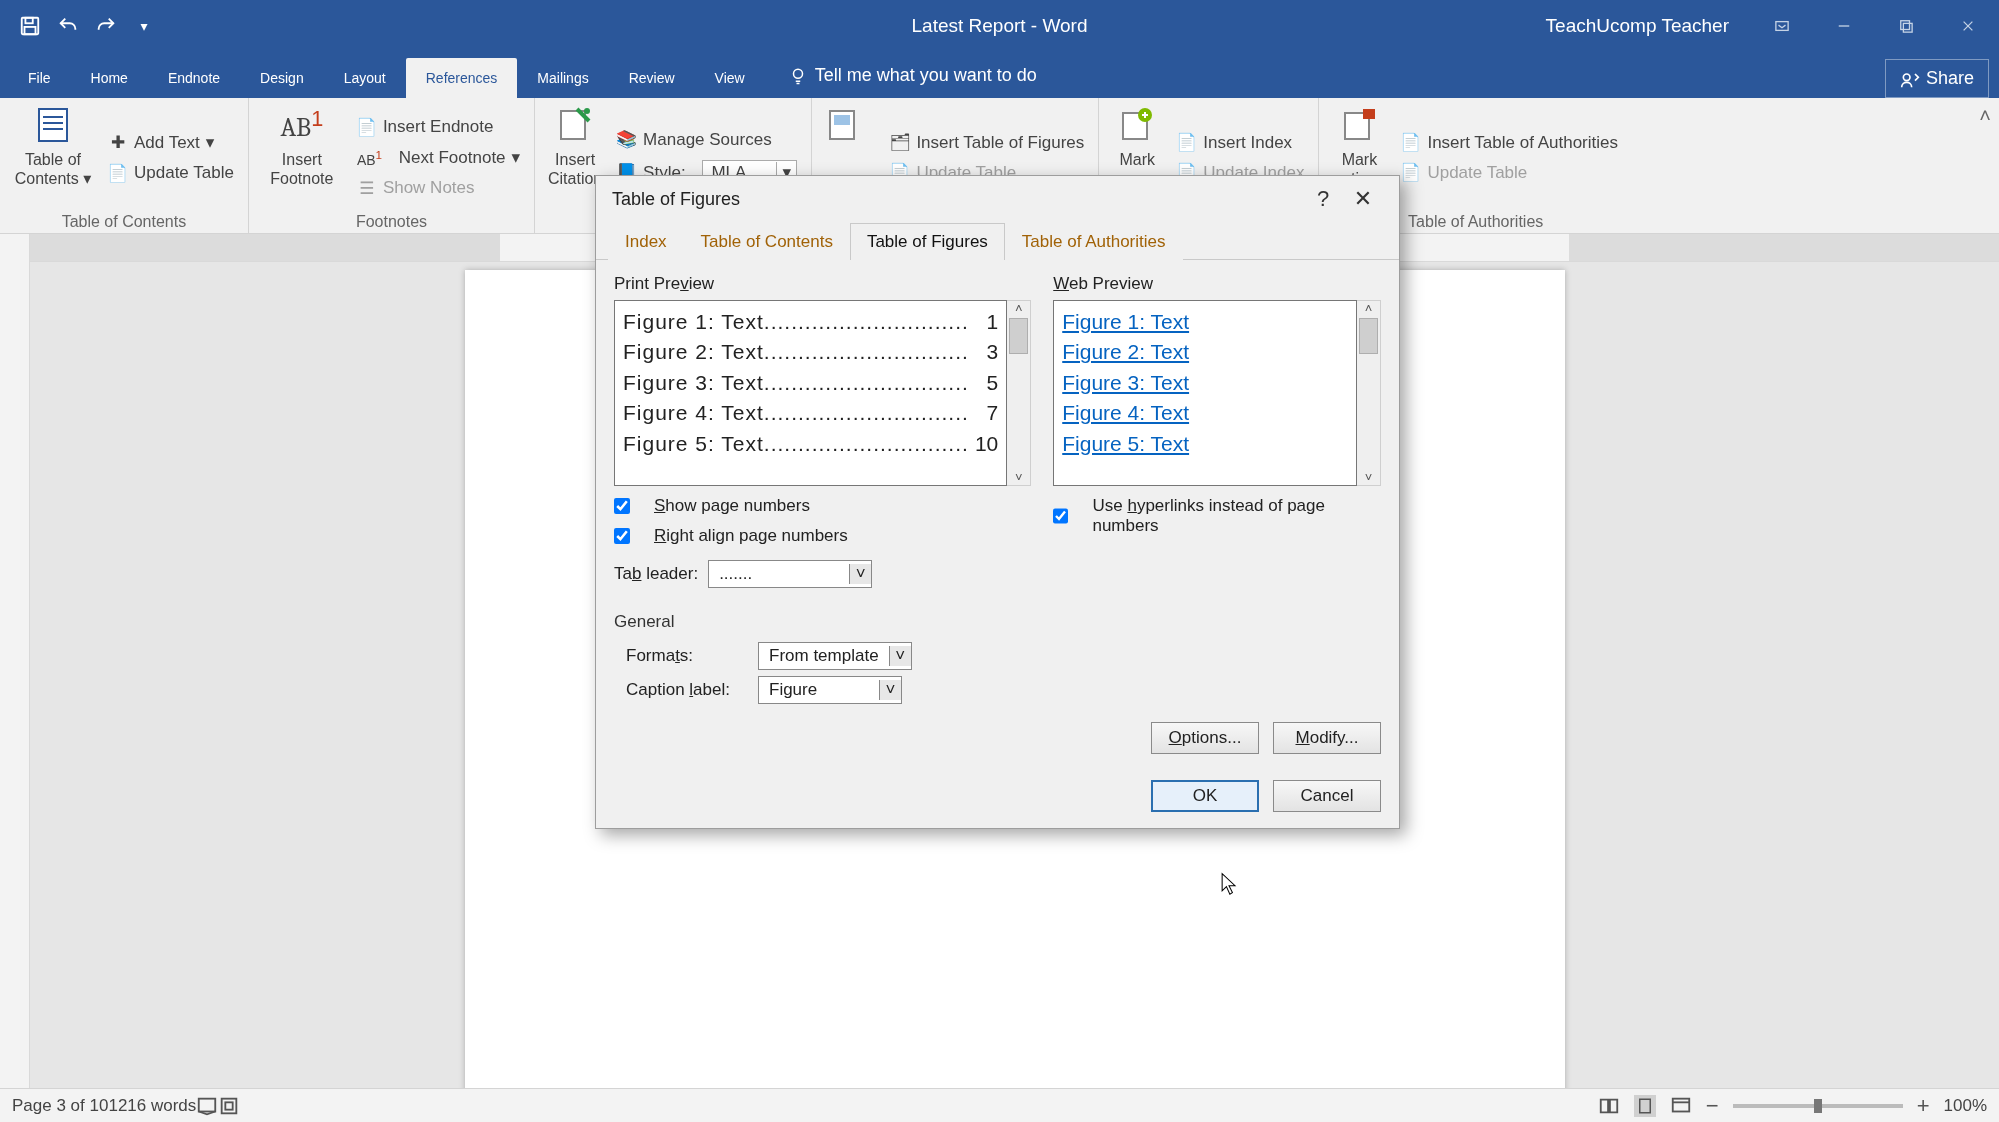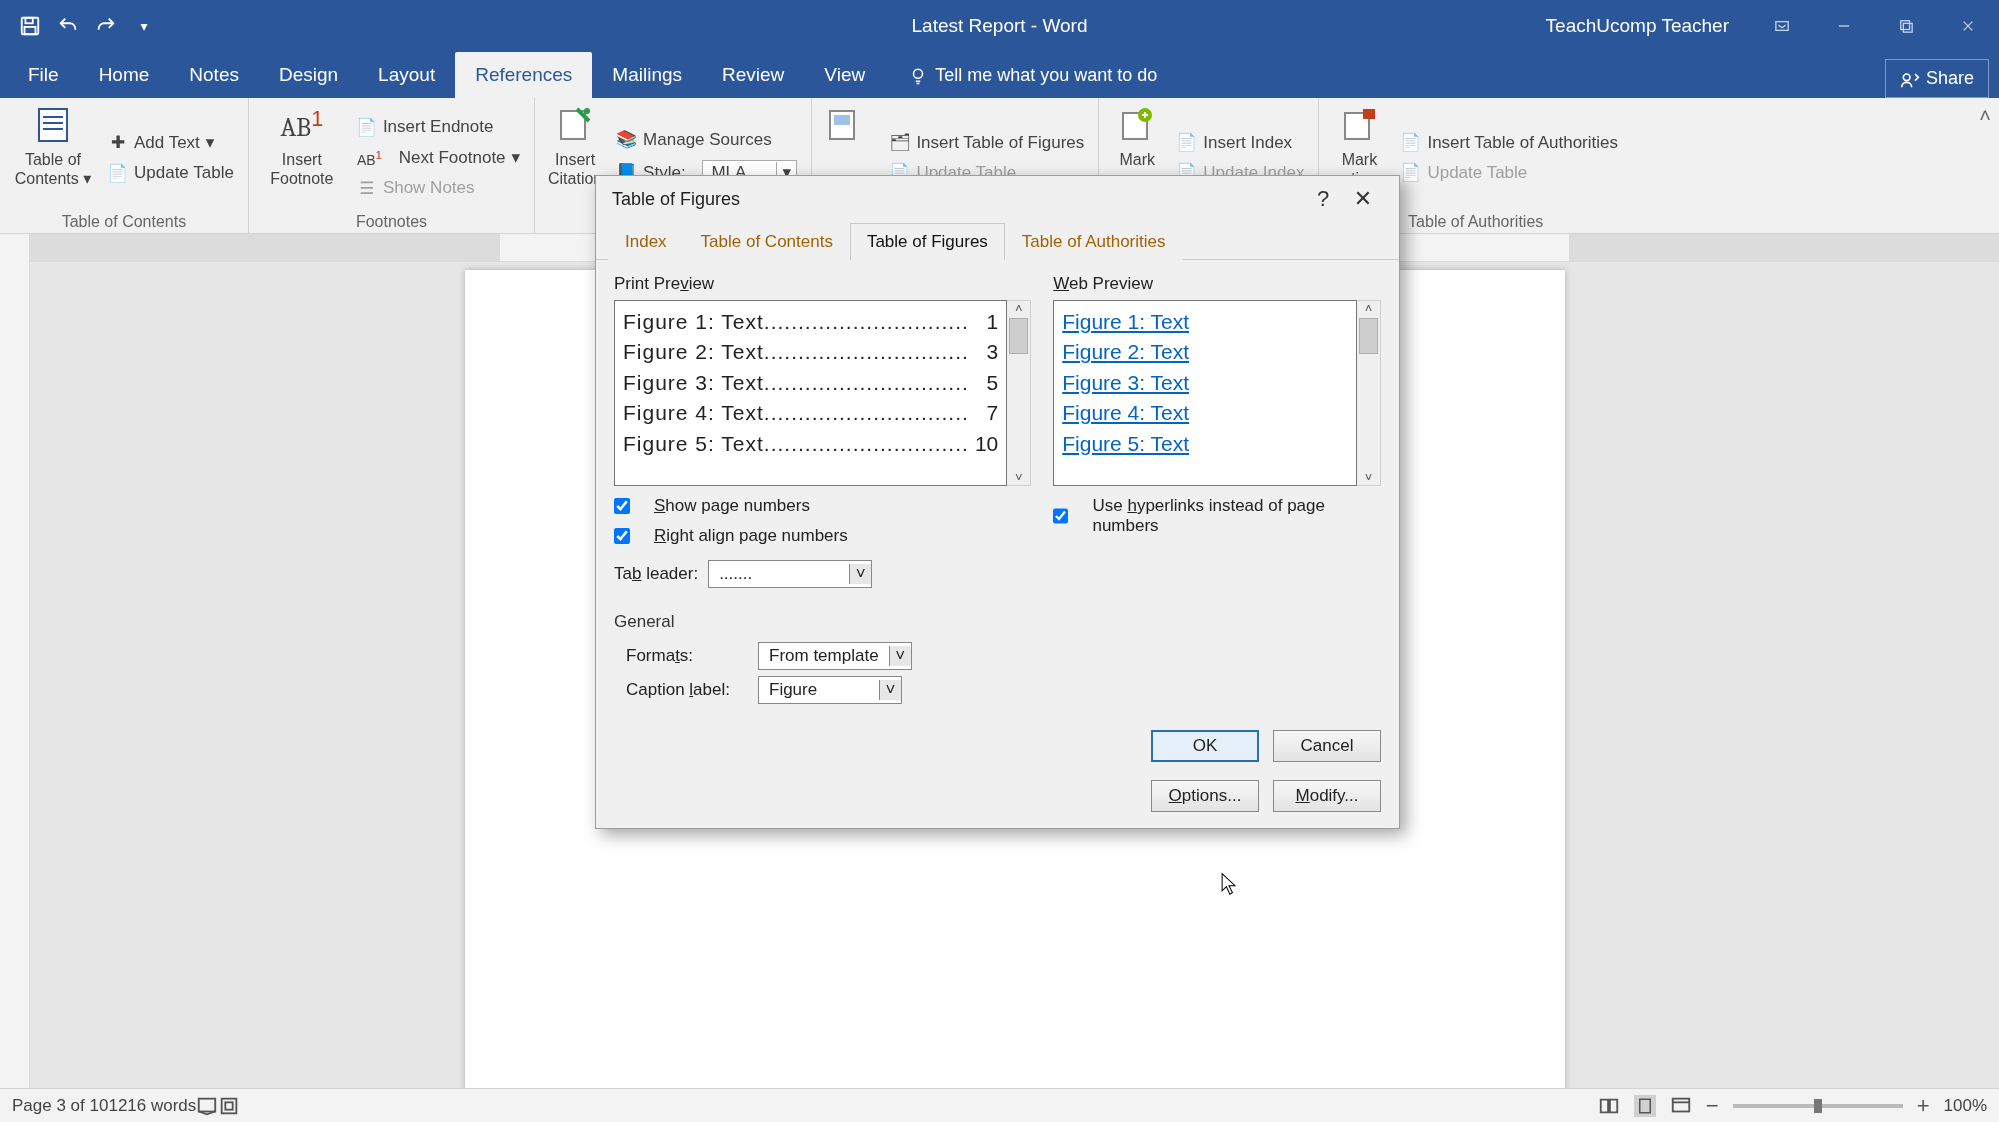--- a/index.html
+++ b/index.html
@@ -10,21 +10,21 @@
 .qat { display: flex; gap: 14px; padding-left: 18px; align-items: center; }
 .qat-icon { width: 24px; height: 24px; display: inline-flex; align-items: center; justify-content: center; color: #fff; }
 .wintitle { position: absolute; left: 50%; transform: translateX(-50%); font-size: 19px; }
 .winuser { position: absolute; right: 270px; font-size: 19px; }
 .winbtns { position: absolute; right: 0; display: flex; gap: 0; }
 .winbtn { width: 62px; height: 52px; display: flex; align-items: center; justify-content: center; color: #c5d3e6; font-size: 20px; }
 .winbtn svg { width: 14px; height: 14px; }
 
 
 .ribbon-tabs { background: #2b579a; height: 46px; display: flex; align-items: flex-end; padding-left: 8px; position: relative; }
-.rtab { color: #fff; padding: 12px 20px; font-size: 19px; cursor: pointer; text-align: center; }
+.rtab { color: #fff; padding: 12px 20px; font-size: 14px; cursor: pointer; text-align: center; }
 .rtab.file { background: transparent; }
 .rtab.active { background: #f1f1f1; color: #2b579a; border-top-left-radius: 2px; border-top-right-radius: 2px; }
 .tellme { color: #fff; margin-left: 24px; display: flex; align-items: center; gap: 8px; padding: 12px 0; font-size: 18px; }
 .share-btn { position: absolute; right: 10px; color: #fff; display: flex; align-items: center; gap: 6px; padding: 8px 14px; border: 1px solid rgba(255,255,255,0.4); font-size: 18px; }
 
 
 .ribbon { background: #f1f1f1; height: 136px; border-bottom: 1px solid #d4d4d4; display: flex; position: relative; }
 .rgroup { border-right: 1px solid #d4d4d4; padding: 6px 10px 2px 10px; display: flex; flex-direction: column; justify-content: space-between; }
 .rgroup-body { display: flex; gap: 8px; flex: 1; }
 .rgroup-label { text-align: center; color: #666; font-size: 16px; padding-top: 2px; }
@@ -146,21 +146,21 @@
           <line x1="3" y1="3" x2="13" y2="13"></line>
           <line x1="13" y1="3" x2="3" y2="13"></line>
         </svg>
       </span>
   </div>
 </div>
 
 <div class="ribbon-tabs">
   <div class="rtab file">File</div>
   <div class="rtab">Home</div>
-  <div class="rtab">Notes</div>
+  <div class="rtab">Endnote</div>
   <div class="rtab">Design</div>
   <div class="rtab">Layout</div>
   <div class="rtab active">References</div>
   <div class="rtab">Mailings</div>
   <div class="rtab">Review</div>
   <div class="rtab">View</div>
   <div class="tellme">
     <span>
         <svg width="18" height="18" viewBox="0 0 24 24" fill="none" stroke="#fff" stroke-width="2">
           <circle cx="12" cy="9" r="6"></circle>
@@ -453,34 +453,34 @@
       </div>
       <div class="frow">
         <span class="flabel">Caption <u>l</u>abel:</span>
         <span class="combo sm">
             <span class="val">Figure</span>
             <span class="dd">˅</span>
           </span>
       </div>
     </div>
 
+    <div class="dlg-actions">
+      <span class="btn">
+          <span><u>O</u>ptions...</span>
+        </span>
+      <span class="btn">
+          <span><u>M</u>odify...</span>
+        </span>
+    </div>
     <div class="dlg-actions lower">
       <span class="btn primary">
           <span>OK</span>
         </span>
       <span class="btn">
           <span>Cancel</span>
-        </span>
-    </div>
-    <div class="dlg-actions">
-      <span class="btn">
-          <span><u>O</u>ptions...</span>
-        </span>
-      <span class="btn">
-          <span><u>M</u>odify...</span>
         </span>
     </div>
   </div>
 
   <svg class="cursor" style="left:624px;top:696px" viewBox="0 0 20 28">
       <path d="M2 2 L2 22 L7 17 L11 26 L14 24 L10 16 L17 16 Z" fill="#fff" stroke="#000" stroke-width="1.2"></path>
     </svg>
 </div>
 
 <div class="statusbar">

